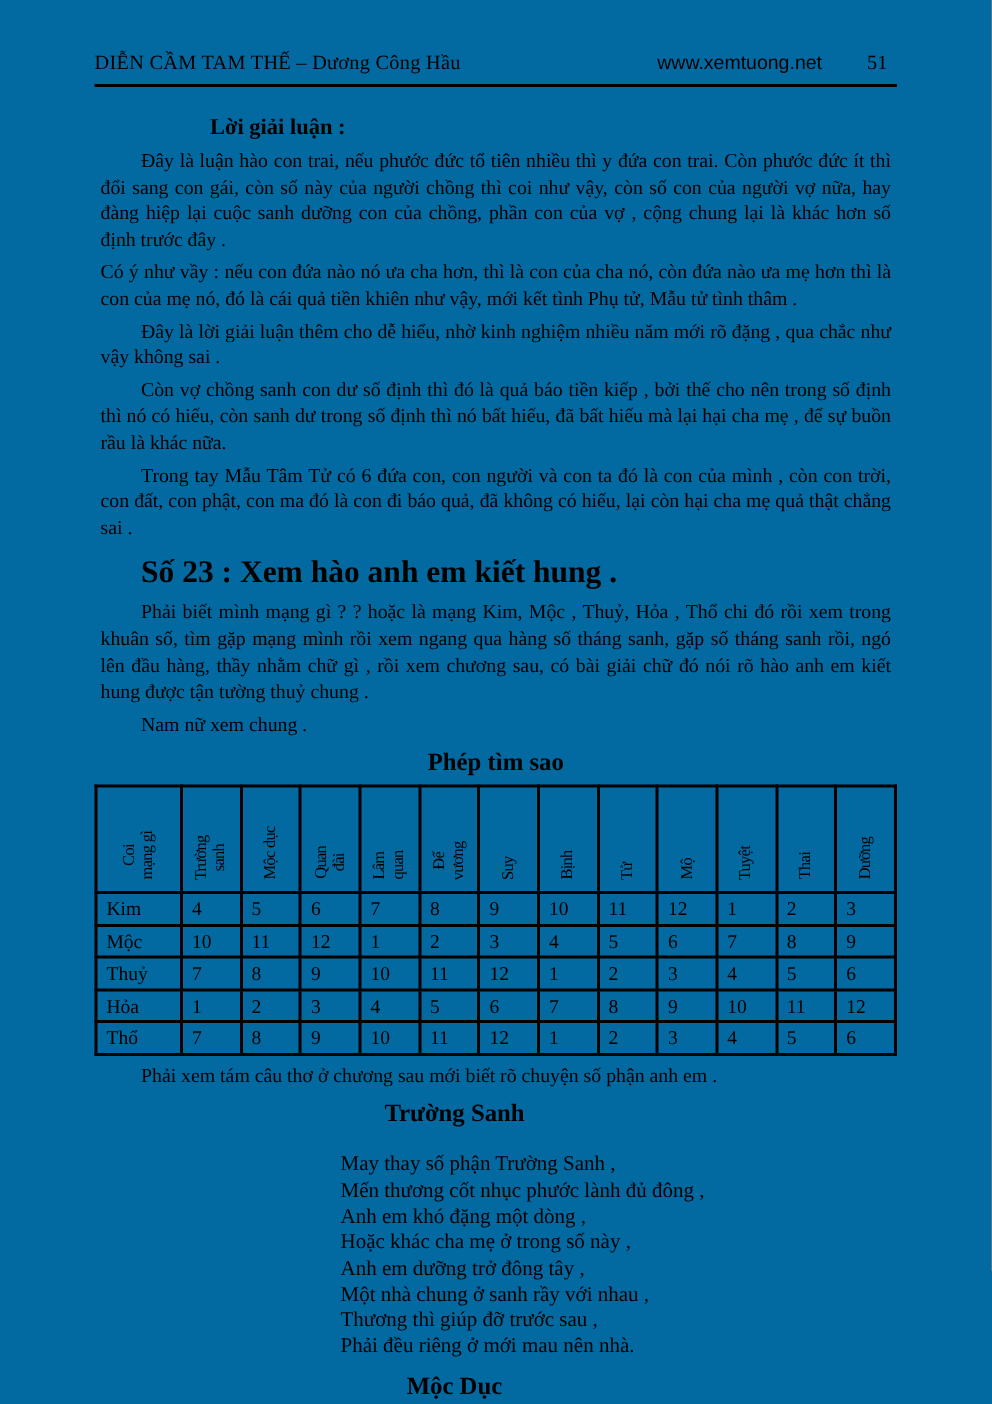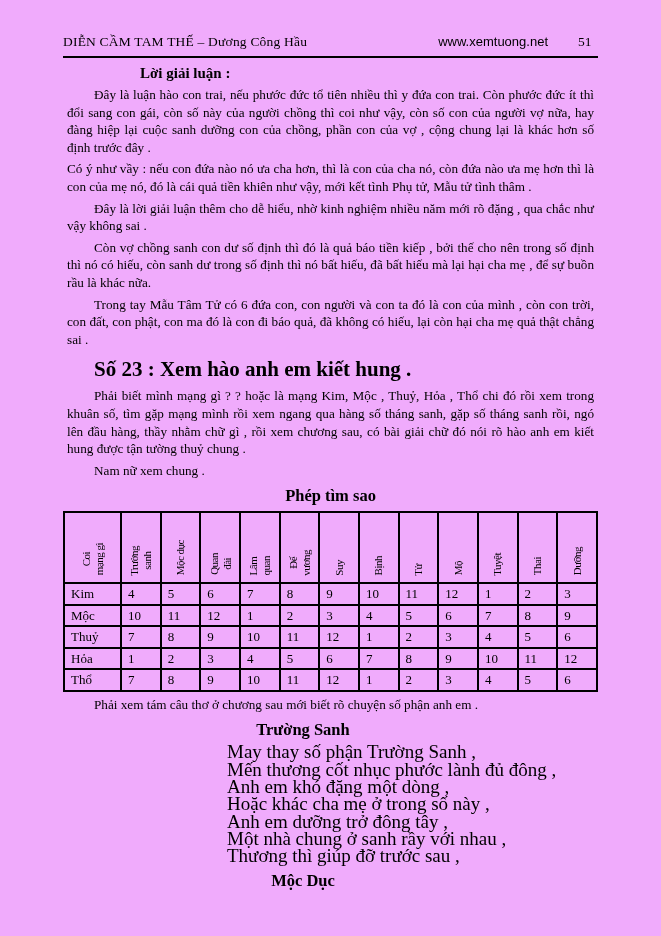--- a/index.html
+++ b/index.html
@@ -1,39 +1,39 @@
 <!DOCTYPE html>
 <html><head>
 <meta charset="utf-8">
 <style>
   html,body { margin:0; padding:0; background:#888; }
   .page {
     position: relative;
     width: 661px; height: 936px;
     margin: 0 auto;
-    background: #f0abfc;
+    background: #0369a1;
     color: #000;
     font-family: "Liberation Serif", "DejaVu Serif", serif;
     box-sizing: border-box;
     padding: 34px 63px 0 63px;
     overflow: hidden;
   }
   
   .doc-header {
     display: flex; align-items: baseline;
     font-size: 13.5px;
   }
   .doc-header .book-title { flex: 1 1 auto; letter-spacing: .2px; }
   .doc-header .site-url { margin-right: 30px; font-family: "Liberation Sans", sans-serif; font-size: 13px; }
   .doc-header .page-num { width: 20px; }
   .rule { border: 0; border-top: 2px solid #000; margin: 6px 0 0 0; }
 
   .sec-title-1 {
     font-weight: bold; font-size: 15px;
-    margin: 7px 0 3px 77px;
+    margin: 19px 0 3px 77px;
   }
   p.body {
     margin: 4px; font-size: 13.2px; line-height: 17.6px;
     text-align: justify; text-indent: 27px;
   }
   p.body.noindent { text-indent: 0; }
   p.body.nojust { text-align: left; }
 
   .sec-title-2 {
     font-weight: bold; font-size: 21px;
@@ -60,21 +60,21 @@
     transform: rotate(180deg);
     white-space: pre-line;
     font-size: 11px; line-height: 1.15; letter-spacing: -0.5px;
   }
   table.sao tbody td {
     height: 19.5px; font-size: 13px; text-align: left;
     padding: 0 0 0 6px; vertical-align: middle;
   }
   .footnote { margin-top: 5px; }
 
-  .poem { margin: 3px 0 0 164px; font-size: 19px; line-height: 17.3px; }
+  .poem { margin: 16px 0 0 164px; font-size: 14px; line-height: 17.3px; }
   .poem div { white-space: nowrap; }
   .poem-title { margin-top: 7px; margin-bottom: 2px; }
 </style>
 </head>
 <body>
 
 <div class="page">
 
   <div class="doc-header">
     <span class="book-title">DIỄN CẦM TAM THẾ – Dương Công Hầu</span>
@@ -220,17 +220,18 @@
   <div class="center-title poem-title">Trường Sanh</div>
 
   <div class="poem">
     <div>May thay số phận Trường Sanh ,</div>
     <div>Mến thương cốt nhục phước lành đủ đông ,</div>
     <div>Anh em khó đặng một dòng ,</div>
     <div>Hoặc khác cha mẹ ở trong số này ,</div>
     <div>Anh em dưỡng trở đông tây ,</div>
     <div>Một nhà chung ở sanh rầy với nhau ,</div>
     <div>Thương thì giúp đỡ trước sau ,</div>
+    <div>Phải đều riêng ở mới mau nên nhà.</div>
   </div>
 
   <div class="center-title">Mộc Dục</div>
 
 </div>
 
 </body></html>

